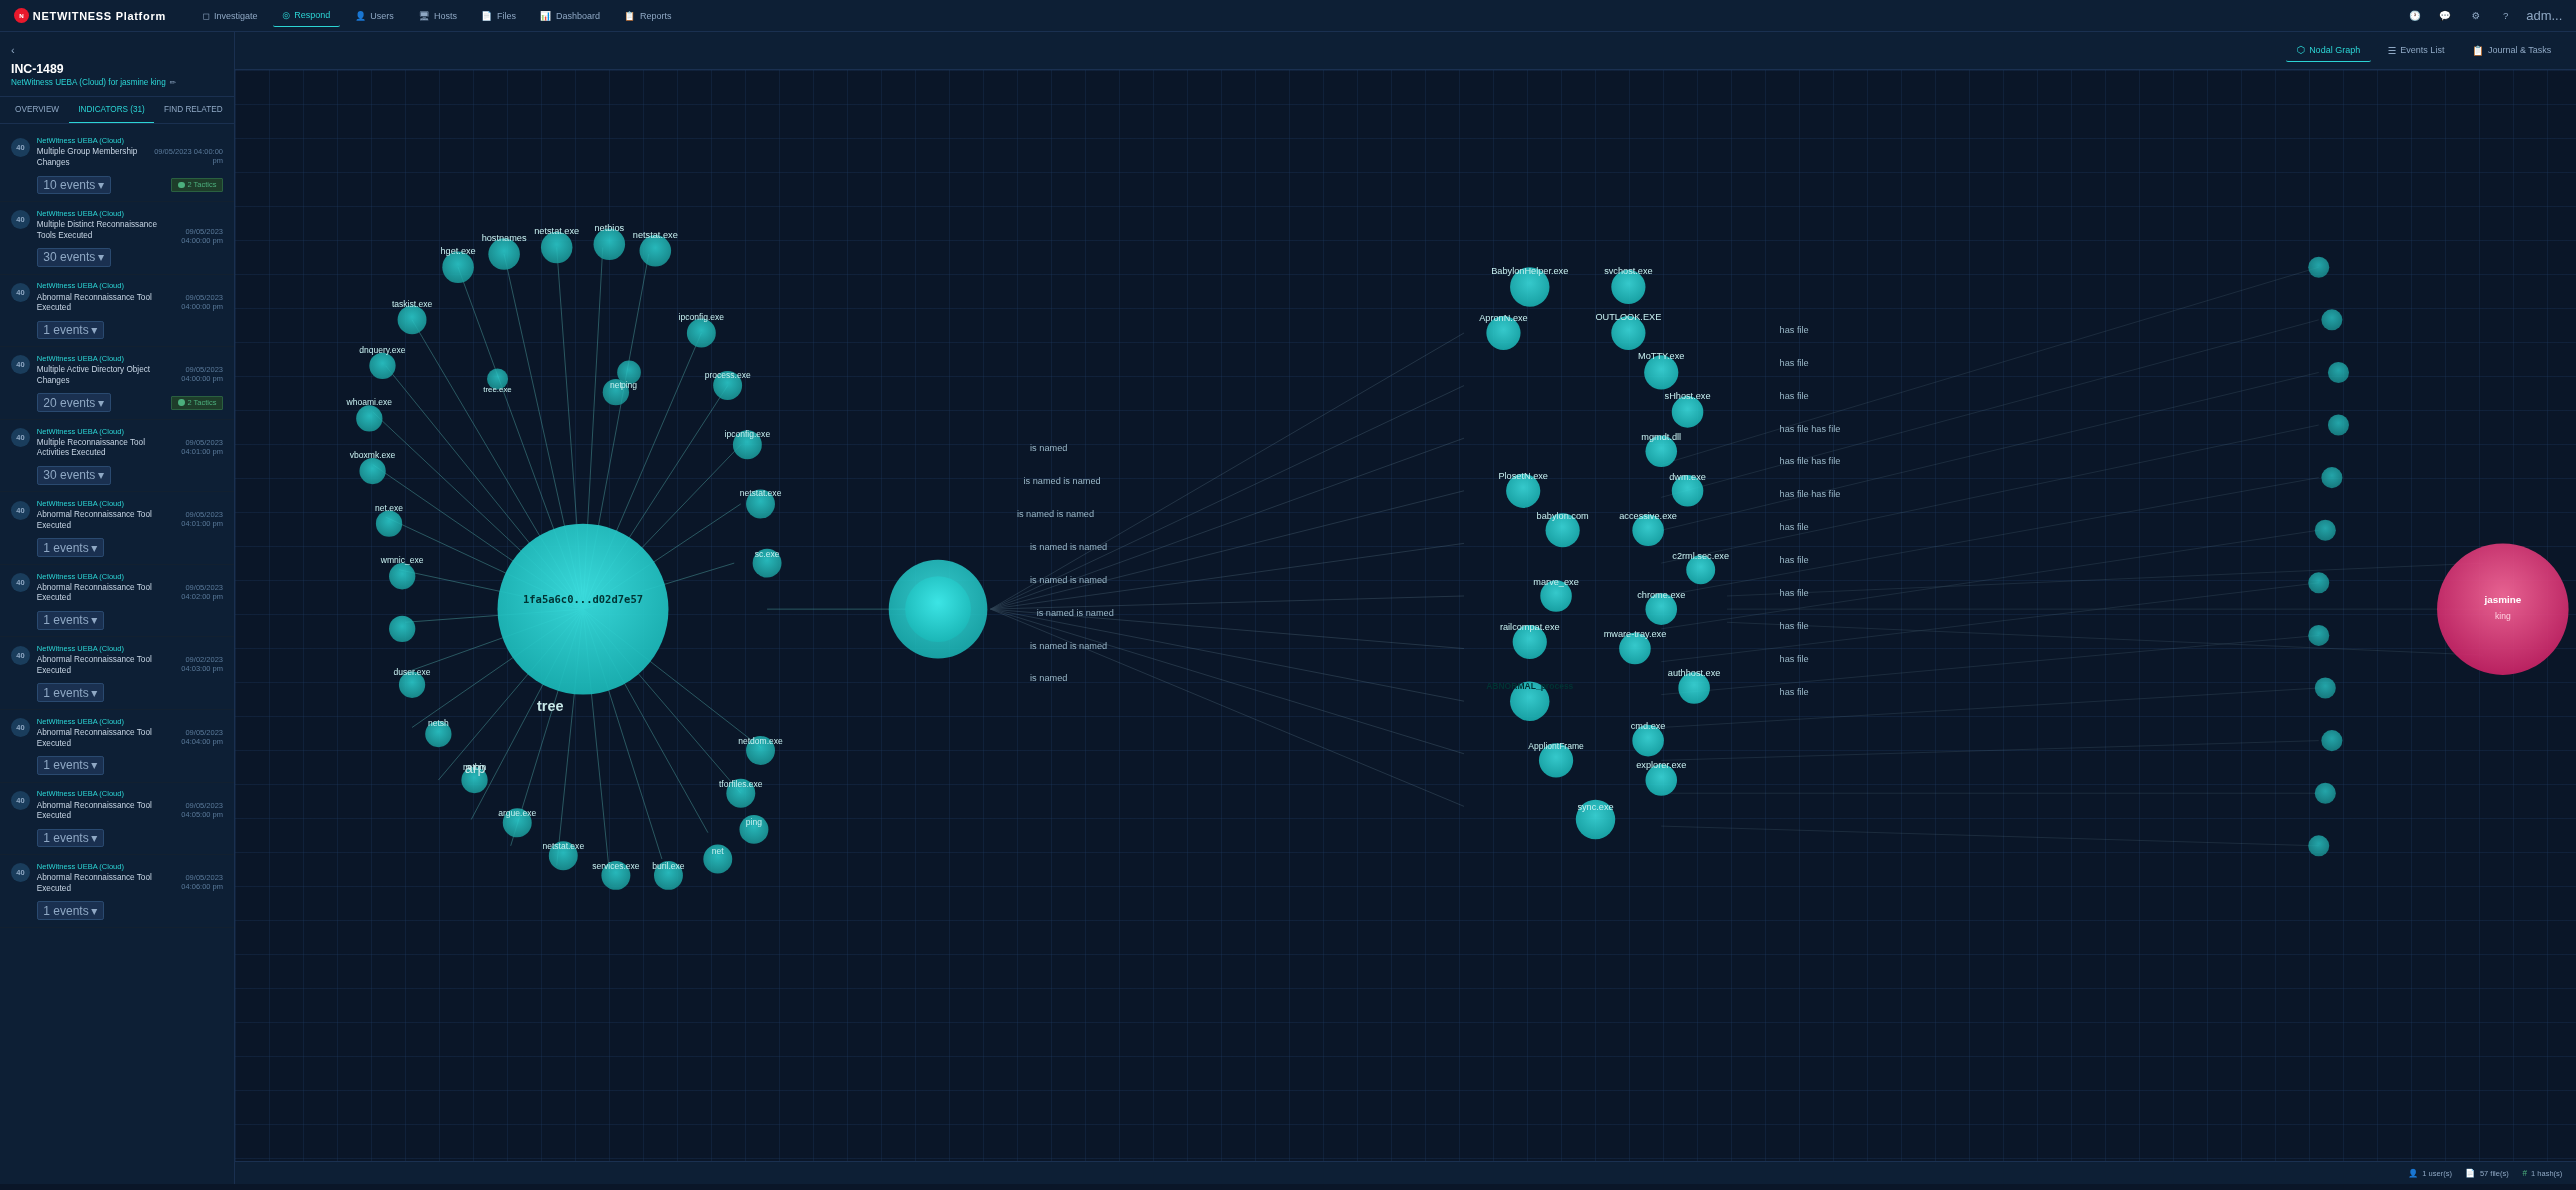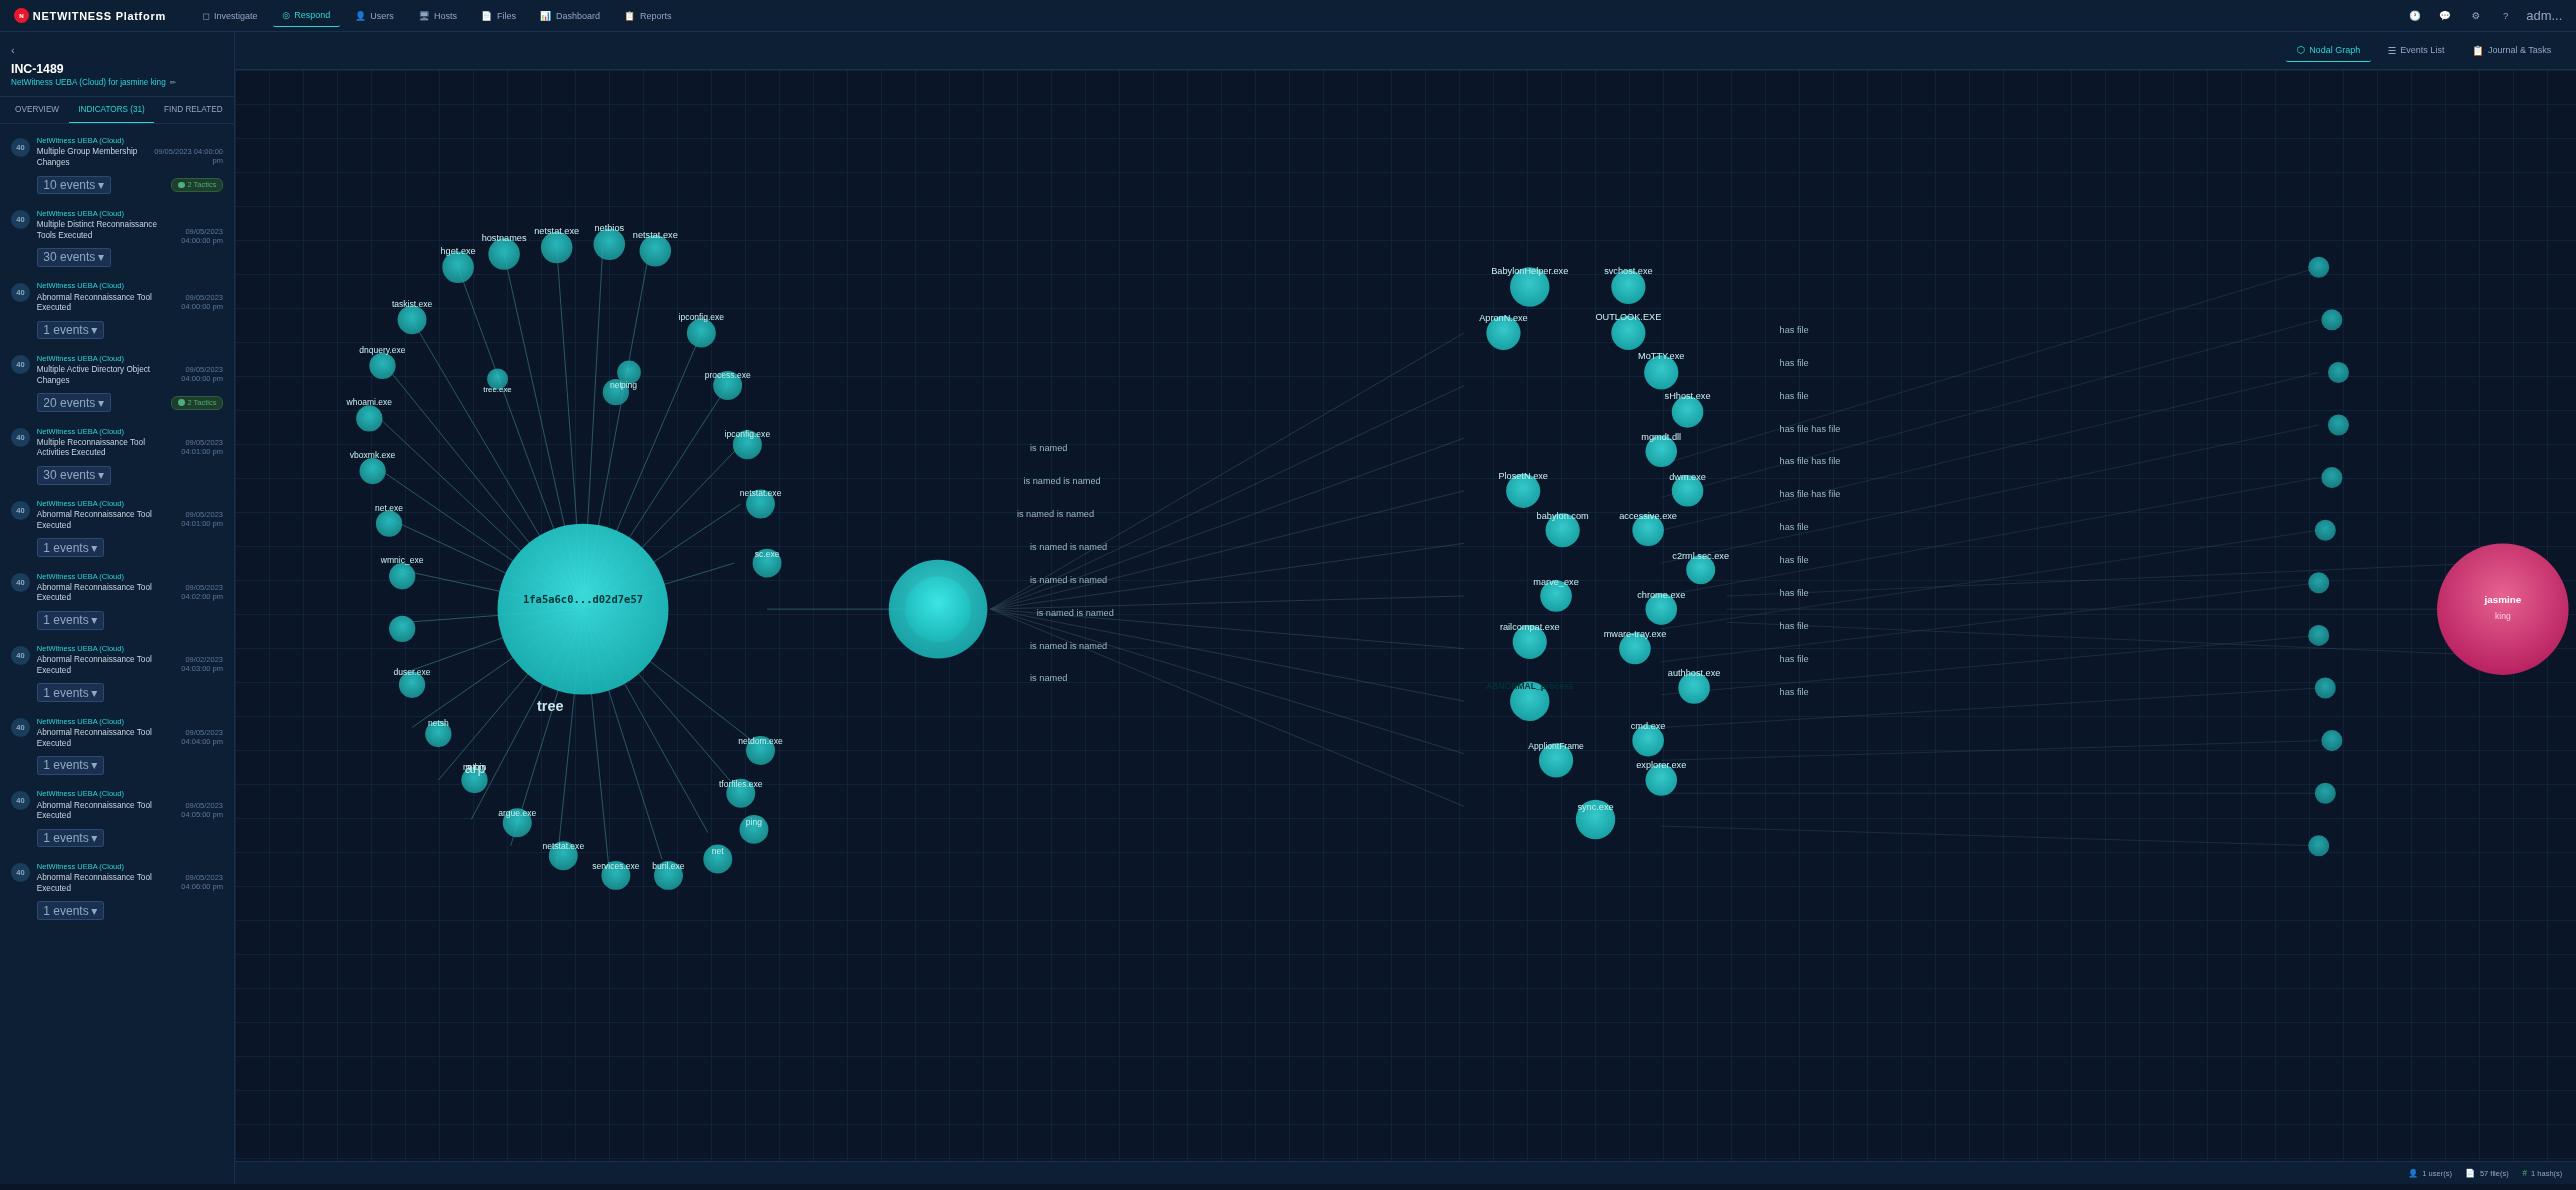--- a/index.html
+++ b/index.html
@@ -218,21 +218,21 @@
       font-size: 12px;
       padding: 1.4px 5.5px;
       cursor: pointer;
       display: flex;
       align-items: center;
       gap: 2.7px;
     }
     .tactics-badge {
       background: #1e3d2a;
       border: 0.7px solid #2a6040;
-      border-radius: 6px;
+      border-radius: 1px;
       color: #4caf7d;
       font-size: 7.5px;
       padding: 1.4px 5.5px;
       display: flex;
       align-items: center;
       gap: 2.7px;
     }
     .tactics-icon {
       width: 6.8px;
       height: 6.8px;

